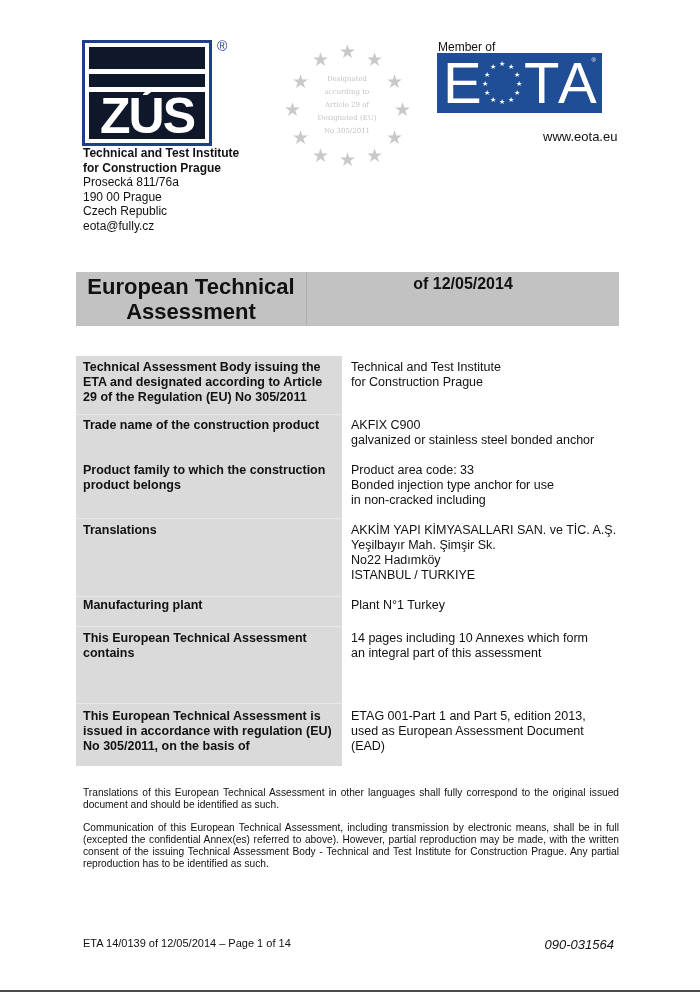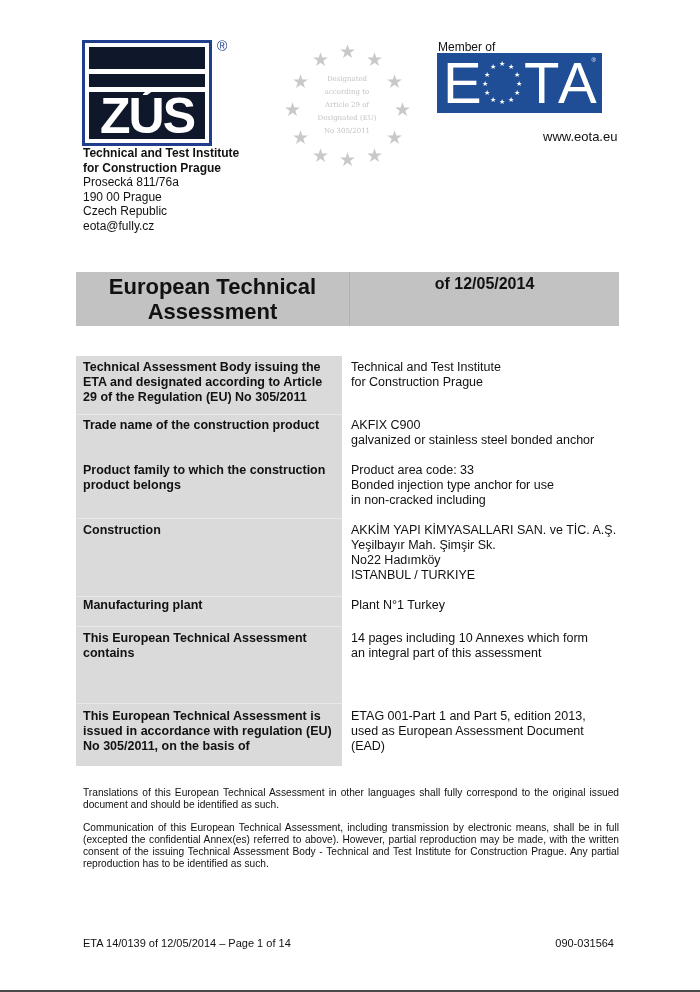--- a/index.html
+++ b/index.html
@@ -30,40 +30,40 @@
     .eota-logo .le { left: 6px; }
     .eota-logo .lt { left: 87px; }
     .eota-logo .la { left: 121px; }
     .eota-logo .ring { position: absolute; left: 44px; top: 7px; width: 42px; height: 44px; }
     .eota-logo .ring span { position: absolute; color: #ffffff; font-size: 7px; line-height: 7px; }
     .eota-logo .reg { position: absolute; right: 6px; top: 4px; color: #ffffff; font-size: 6px; }
     .eota-url { position: absolute; left: 543px; top: 115px; font-size: 13px; color: #111; margin-top: 14px; }
 
     
     .title-bar { position: absolute; left: 76px; top: 272px; width: 543px; height: 54px; background: #c2c2c2; display: flex; }
-    .title-left { width: 274px; text-align: center; font-weight: bold; font-size: 22px; line-height: 25px; padding-top: 2px; border-right: 1px solid #b0b0b0; }
+    .title-left { width: 231px; text-align: center; font-weight: bold; font-size: 22px; line-height: 25px; padding-top: 2px; border-right: 1px solid #b0b0b0; }
     .title-right { flex: 1; text-align: center; font-weight: bold; padding-top: 2px; }
     .title-right .eta-no { font-size: 22px; line-height: 25px; }
     .title-right .eta-date { font-size: 16px; line-height: 20px; }
 
     
     .info-table { position: absolute; left: 76px; top: 356px; width: 543px; }
     .info-table .col-bg { position: absolute; left: 0; top: 0; width: 266px; height: 410px; background: #dadada; }
     .row { position: absolute; left: 0; width: 543px; }
     .row .lbl { position: absolute; left: 7px; width: 255px; font-weight: bold; font-size: 12.5px; line-height: 15px; color: #111; }
     .row .val { position: absolute; left: 275px; width: 270px; font-size: 12.5px; line-height: 15px; color: #111; }
     .sep { position: absolute; left: 0; width: 266px; height: 1px; background: #e8e8e8; }
 
     
     .notes { position: absolute; left: 83px; top: 787px; width: 536px; font-size: 10.2px; line-height: 12px; color: #111; text-align: justify; }
     .notes p { margin-bottom: 11px; }
 
     
     .footer-left { position: absolute; left: 83px; top: 937px; font-size: 11px; color: #111; }
-    .footer-right { position: absolute; right: 86px; top: 937px; font-size: 11px; color: #111; }
+    .footer-right { position: absolute; right: 86px; top: 937px; font-size: 13px; color: #111; font-style: italic; }
     .bottom-line { position: absolute; left: 0; bottom: 0; width: 700px; height: 2px; background: #4a4a4a; }
   </style>
 </head>
 <body>
 
 <div class="zus-logo">
   <div class="inner">
     <div class="bar-gap g1"></div>
     <div class="bar-gap g2"></div>
     <div class="zus-text">ZÚS</div>
@@ -159,21 +159,21 @@
     <div class="lbl">Product family to which the construction product belongs</div>
     <div class="val">
       <div>Product area code: 33</div>
       <div>Bonded injection type anchor for use</div>
       <div>in non-cracked including</div>
     </div>
   </div>
   <div class="sep" style="top:162px;"></div>
 
   <div class="row" style="top:167px;">
-    <div class="lbl">Construction</div>
+    <div class="lbl">Translations</div>
     <div class="val">
       <div>AKKİM YAPI KİMYASALLARI SAN. ve TİC. A.Ş.</div>
       <div>Yeşilbayır Mah. Şimşir Sk.</div>
       <div>No22 Hadımköy</div>
       <div>ISTANBUL / TURKIYE</div>
     </div>
   </div>
   <div class="sep" style="top:240px;"></div>
 
   <div class="row" style="top:242px;">

